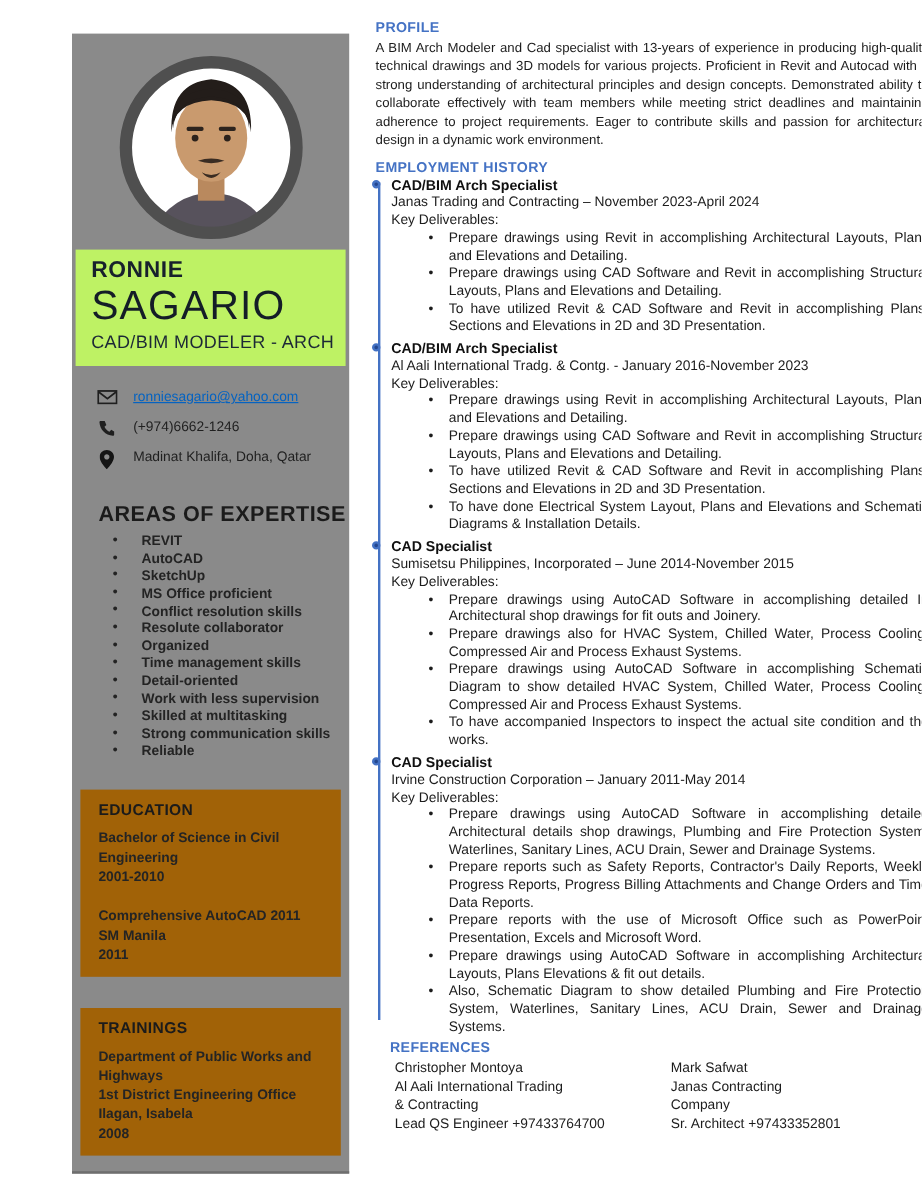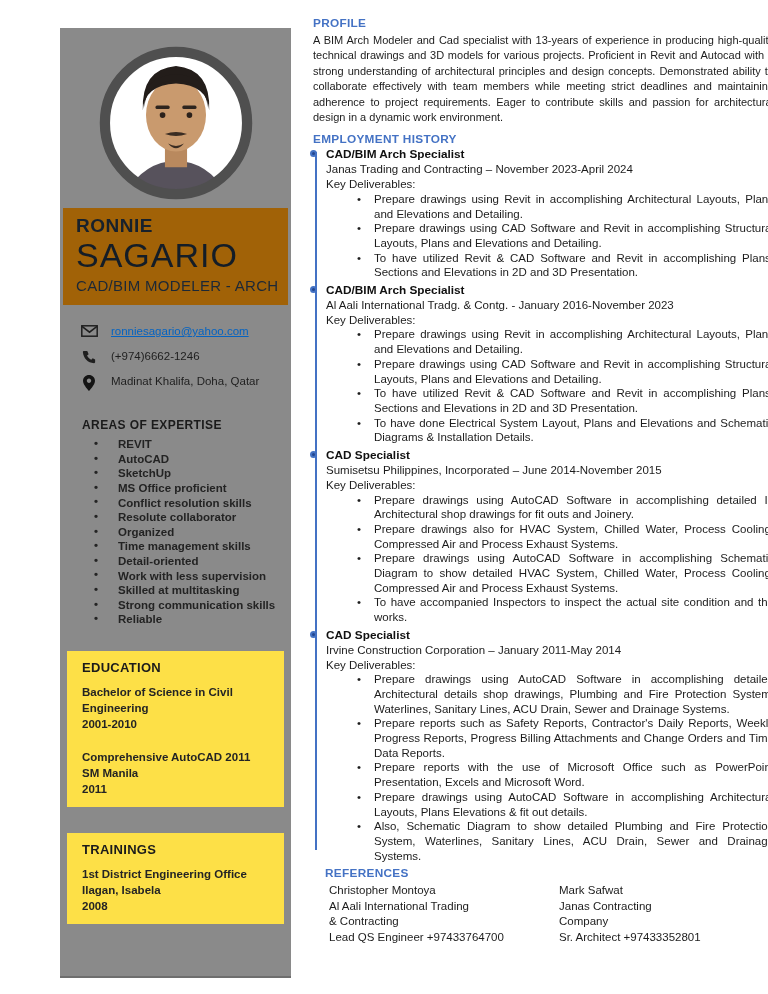--- a/index.html
+++ b/index.html
@@ -3,39 +3,39 @@
 <meta charset="utf-8">
 <style>
   * { margin:0; padding:0; box-sizing:border-box; }
   html,body { width:768px; height:994px; background:#ffffff;
     font-family:"Liberation Sans", sans-serif; color:#1c1c1c; position:relative; }
 
   
   .sidebar { position:absolute; left:60px; top:28px; width:231px; height:950px;
     background:#8a8a8a; border-bottom:2px solid #6e6e6e; }
   .photo-wrap { width:158px; height:158px; margin:16px auto 0; }
-  .name-block { margin:6px 3px 0 3px; background:#a16207; padding:7px 6px 9px 13px; }
+  .name-block { margin:6px 3px 0 3px; background:#bef264; padding:7px 6px 9px 13px; }
   .name-first { font-size:19px; font-weight:bold; color:#17212c; letter-spacing:.5px; line-height:22px; }
   .name-last  { font-size:34px; font-weight:normal; color:#141d27; letter-spacing:1px; line-height:37px; }
   .role       { font-size:15px; color:#1c2836; letter-spacing:.3px; line-height:20px; margin-top:2px; }
 
   .contact { margin:20px 0 0 20px; }
   .c-row { display:flex; gap:13px; margin-bottom:8px; min-height:17px; }
   .c-icon { width:18px; display:flex; justify-content:center; flex:0 0 18px; }
   .c-text { font-size:11.5px; color:#1f1f1f; }
   a.link { color:#0563c1; text-decoration:underline; font-size:11.5px; }
 
   .expertise { margin:26px 0 0 22px; }
-  .expertise h2 { font-size:12px; font-weight:bold; color:#1b1b1b; letter-spacing:.4px; margin-bottom:5px; }
+  .expertise h2 { font-size:18px; font-weight:bold; color:#1b1b1b; letter-spacing:.4px; margin-bottom:5px; }
   .expertise ul { list-style:none; }
   .expertise li { position:relative; padding:1.3px 0 1.3px 36px; font-size:11.5px;
     font-weight:bold; color:#232323; }
   .expertise li::before { content:"\2022"; position:absolute; left:12px; top:0; }
 
-  .panel { background:#fde047; margin:24px 7px 0 7px; padding:9px 6px 10px 15px; }
+  .panel { background:#a16207; margin:24px 7px 0 7px; padding:9px 6px 10px 15px; }
   .panel h2 { font-size:13px; font-weight:bold; color:#1b1b1b; letter-spacing:.3px; margin-bottom:9px; }
   .panel p { font-size:11.5px; font-weight:bold; color:#242424; line-height:16px; }
   .edu-entry + .edu-entry { margin-top:17px; }
   .panel.trainings { margin-top:26px; }
 
   
   .main { position:absolute; left:313px; top:16px; width:461px; }
   h2.blue { color:#4472c4; font-size:11.8px; font-weight:bold; letter-spacing:.3px; line-height:15px; }
   .profile p { font-size:11px; line-height:15.4px; text-align:justify; margin-top:2px; color:#1c1c1c; }
 
@@ -146,20 +146,21 @@
     </div>
     <div class="edu-entry">
       <p>Comprehensive AutoCAD 2011</p>
       <p>SM Manila</p>
       <p>2011</p>
     </div>
   </div>
 
   <div class="panel trainings">
     <h2>TRAININGS</h2>
+    <p>Department of Public Works and Highways</p>
     <p>1st District Engineering Office</p>
     <p>Ilagan, Isabela</p>
     <p>2008</p>
   </div>
 </aside>
 
 <main class="main">
 
   <section class="profile">
     <h2 class="blue">PROFILE</h2>

